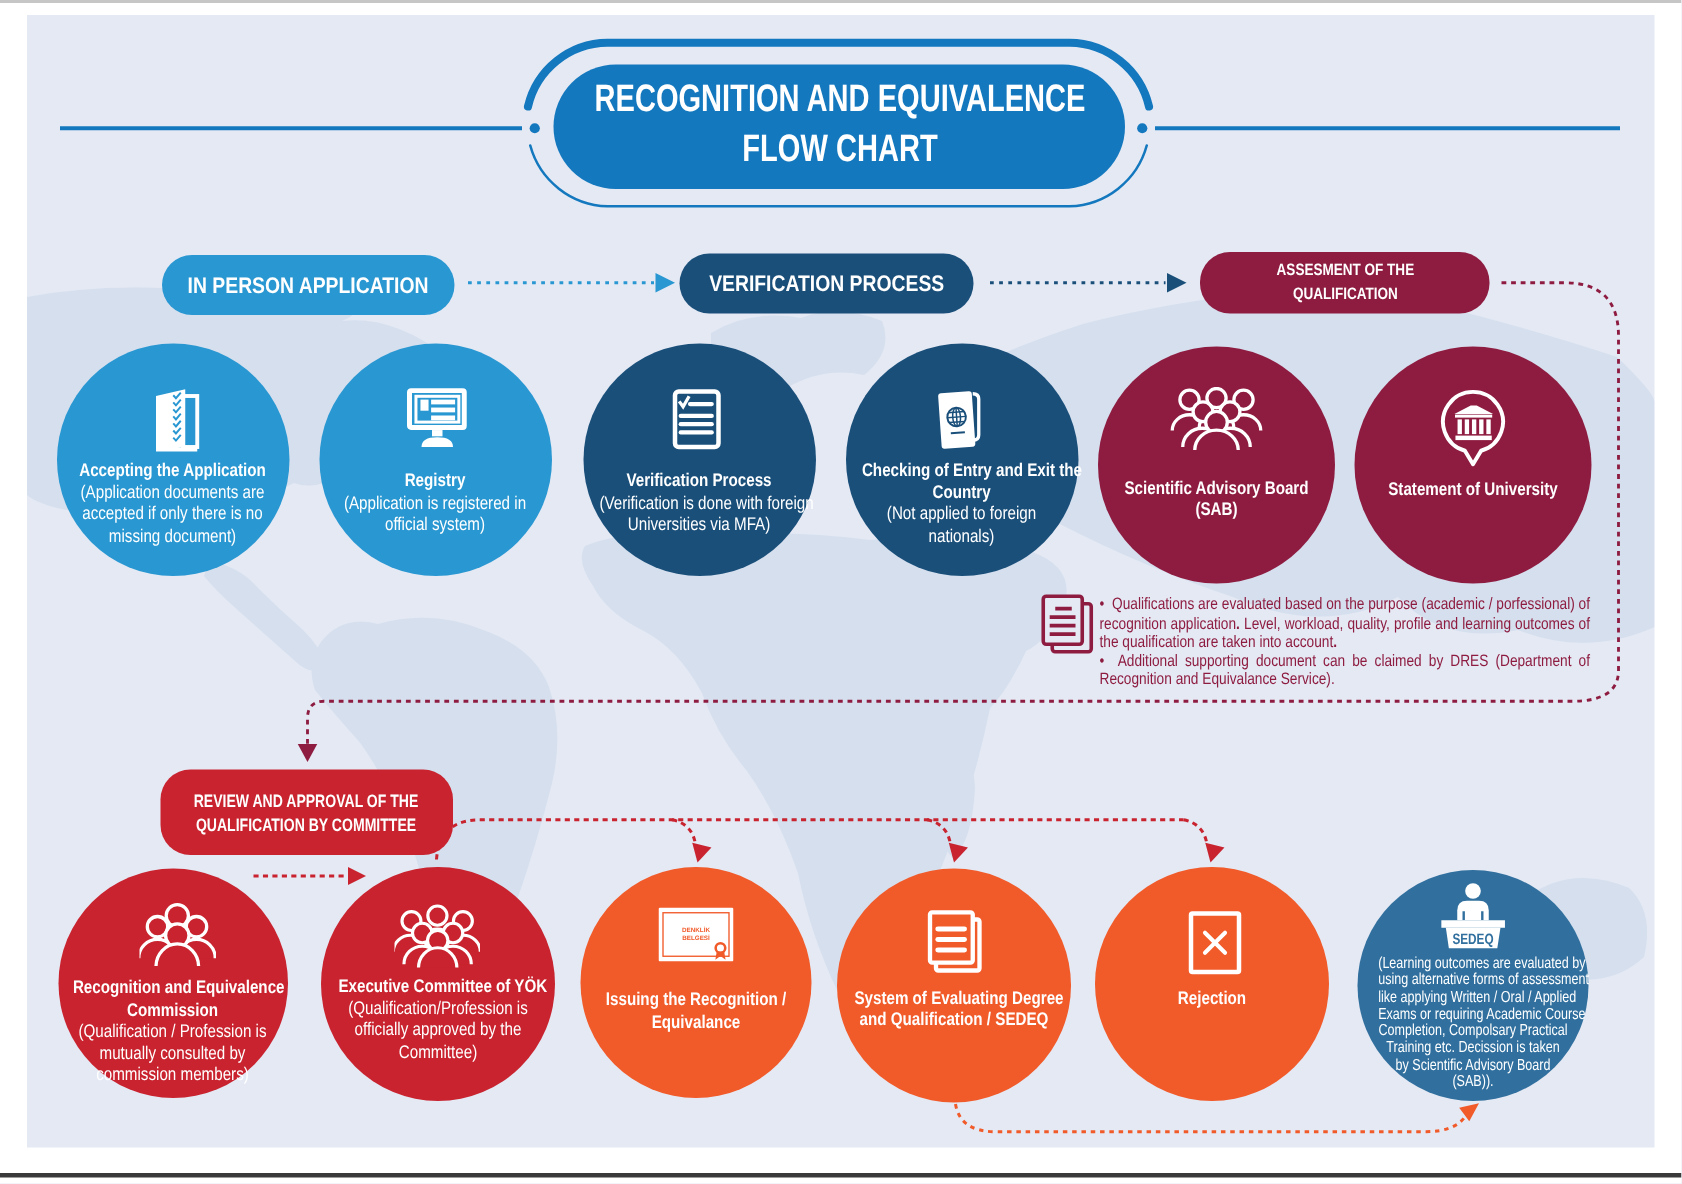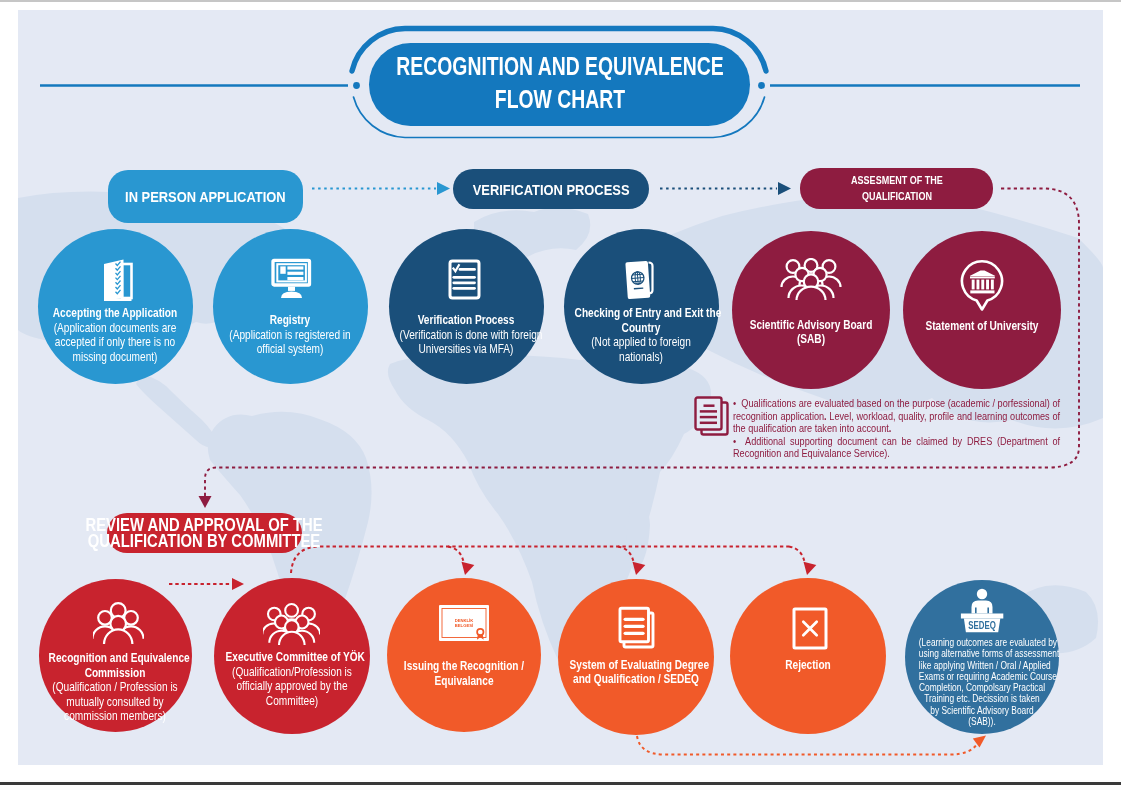--- a/index.html
+++ b/index.html
@@ -73,30 +73,30 @@
       <path d="M353.5 97 A55 55 0 0 0 405 137.5 L713 137.5 A55 55 0 0 0 764.5 97" stroke="#1478be" stroke-width="1.7" fill="none" stroke-linecap="round"></path>
       <circle cx="356.5" cy="85.5" r="3.4" fill="#1478be"></circle>
       <circle cx="761.5" cy="85.5" r="3.4" fill="#1478be"></circle>
       <rect x="369" y="43" width="381" height="83" rx="41.5" fill="#1478be"></rect>
     </svg>
     <div style="position:absolute;left:202px;top:40px;width:680px;text-align:center;color:#fff;font-weight:bold;font-size:25.5px;line-height:33px;transform:scaleX(0.76);">RECOGNITION AND EQUIVALENCE<br>FLOW CHART</div>
   </div>
   <div id="topline"></div>
   <div id="bottomline"></div>
 
-  <div class="pill" style="left:108px;top:170px;width:195px;height:53px;background:#2997d1;font-size:15px;">
+  <div class="pill" style="left:108px;top:170px;width:195px;height:40px;background:#2997d1;font-size:15px;">
       <span>IN PERSON APPLICATION</span>
     </div>
   <div class="pill" style="left:453px;top:169px;width:196px;height:40px;background:#1a4f7a;font-size:15px;">
       <span>VERIFICATION PROCESS</span>
     </div>
   <div class="pill" style="left:800px;top:168px;width:193px;height:41px;background:#8e1c40;font-size:11px;line-height:15.5px;">
       <span style="transform:scaleX(0.82)">ASSESMENT OF THE<br>QUALIFICATION</span>
     </div>
-  <div class="pill" style="left:107px;top:513px;width:195px;height:40px;background:#c8232e;font-size:19px;line-height:16px;">
+  <div class="pill" style="left:107px;top:513px;width:195px;height:57px;background:#c8232e;font-size:12px;line-height:16px;">
       <span style="transform:scaleX(0.78)">REVIEW AND APPROVAL OF THE<br>QUALIFICATION BY COMMITTEE</span>
     </div>
 
   <div class="circle" style="left:37.5px;top:228.5px;width:155px;height:155px;background:#2997d1;"></div>
   <div class="circle" style="left:212.5px;top:228.5px;width:155px;height:155px;background:#2997d1;"></div>
   <div class="circle" style="left:388.5px;top:228.5px;width:155px;height:155px;background:#1a4f7a;"></div>
   <div class="circle" style="left:563.5px;top:228.5px;width:155px;height:155px;background:#1a4f7a;"></div>
   <div class="circle" style="left:732px;top:231px;width:158px;height:158px;background:#8e1c40;"></div>
   <div class="circle" style="left:903px;top:231px;width:158px;height:158px;background:#8e1c40;"></div>
 

